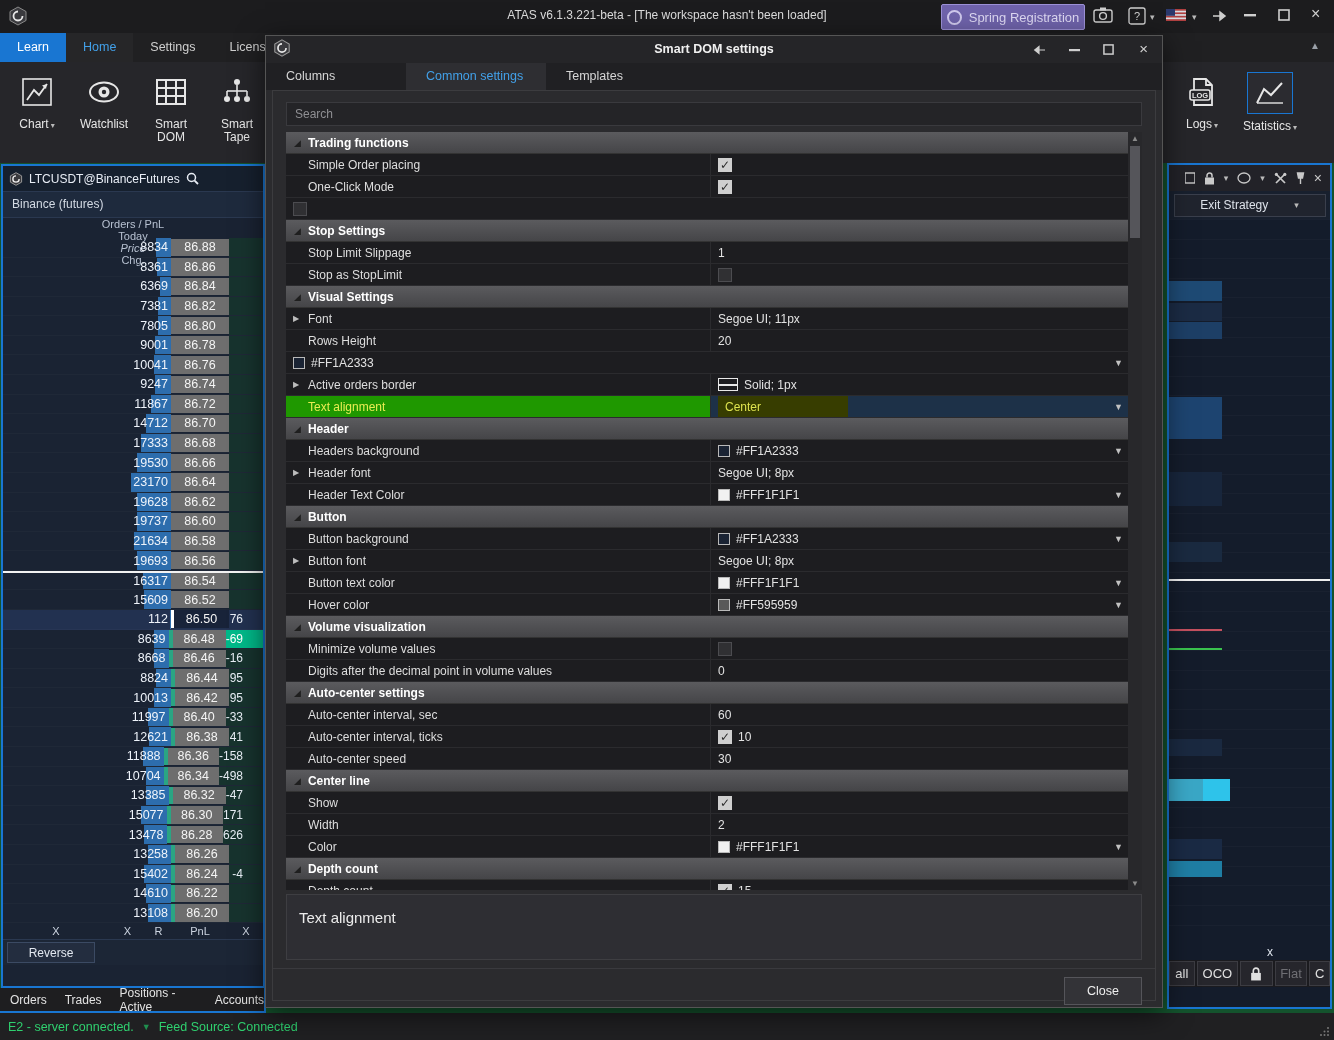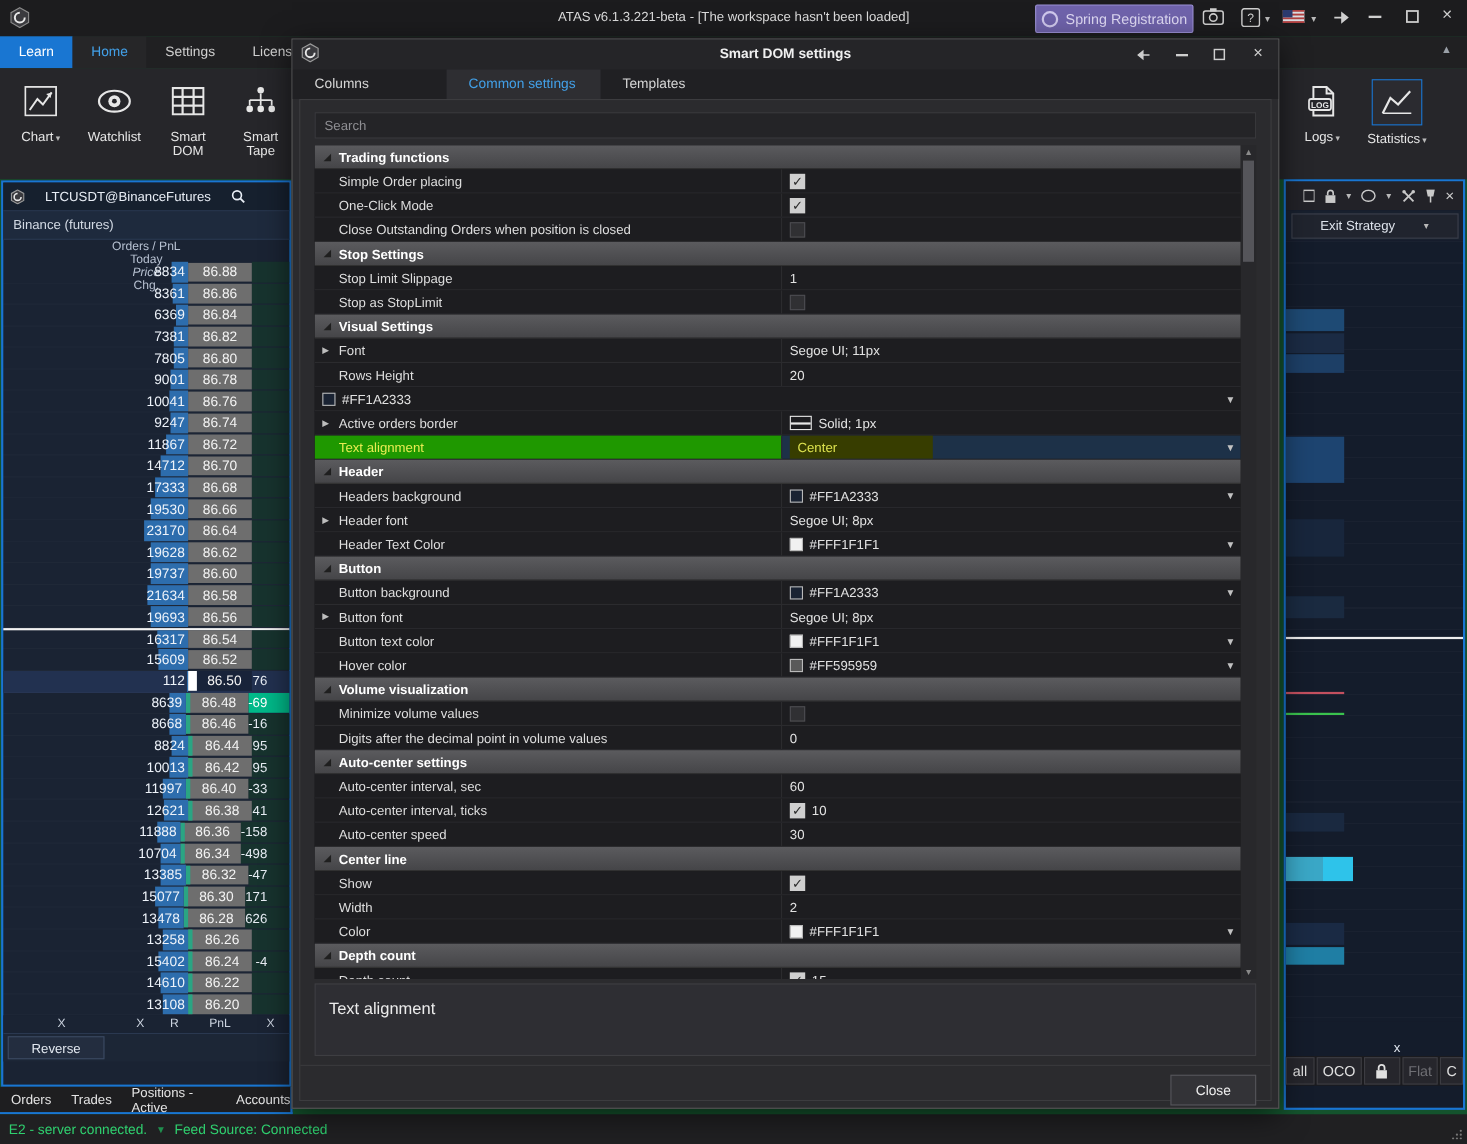--- a/index.html
+++ b/index.html
@@ -25,37 +25,37 @@
   .rtab.accent{color:#42a0e8;background:#262628;}
   #ribbon-collapse{position:absolute;right:14px;top:40px;color:#9aa0a8;font-size:10px;}
   #ribbon-body{left:0;top:62px;width:1334px;height:101px;background:#26262a;}
   .tool{position:absolute;top:10px;text-align:center;color:#e6e6e6;font-size:12px;line-height:13px;}
   .tool .ibox{margin:0 auto 6px auto;display:flex;align-items:center;justify-content:center;width:44px;height:40px;}
   .tool .ibox.sel{border:1px solid #1976d2;background:#2b2b30;}
   .tool .cap .dd{font-size:8px;margin-left:2px;}
 
   
   #dom-panel{left:1px;top:164px;width:264px;height:824px;background:#1a2333;border:2px solid #1976d2;box-sizing:border-box;}
-  #dom-title{position:relative;height:25px;background:#16202e;display:flex;align-items:center;gap:18px;padding-left:6px;color:#e8edf5;font-size:12px;}
+  #dom-title{position:relative;height:25px;background:#16202e;display:flex;align-items:center;gap:6px;padding-left:6px;color:#e8edf5;font-size:12px;}
   #dom-sub{height:25px;line-height:25px;background:#1e2a3d;border-top:1px solid #2a3850;border-bottom:1px solid #2a3850;
       padding-left:9px;color:#d3dae4;font-size:12px;}
   #dom-cols{height:20px;display:flex;color:#b7c1d1;font-size:11px;align-items:center;flex-direction:column;}
   #dom-cols .c{text-align:center;}
   #dom-rows{position:relative;}
   .dom-row{display:flex;height:19.58px;box-sizing:border-box;border-bottom:1px solid rgba(255,255,255,0.025);position:relative;}
   .dom-row.center-line{border-top:2px solid #f2f2f2;}
   .dom-row.current{background:#223150;}
   .cell-orders{width:106px;}
   .cell-today{width:62px;position:relative;}
   .cell-today .bar{position:absolute;right:0;top:0;bottom:0;background:#2d6dad;}
   .cell-today .tv{position:absolute;right:3px;top:50%;transform:translateY(-50%);color:#eef3fa;font-size:12.5px;z-index:1;}
   .cell-price{width:58px;padding:0.5px 0;box-sizing:border-box;}
   .cell-price .pbox{height:100%;background:#6e6e6e;color:#f4f4f4;display:flex;align-items:center;justify-content:center;font-size:12.5px;}
   .dom-row.bid .pbox{border-left:4px solid #2aa583;}
-  .dom-row.current .pbox{background:rgba(0,0,0,0.28);border-left:8px solid #ffffff;}
+  .dom-row.current .pbox{background:rgba(0,0,0,0.28);border-left:3px solid #ffffff;}
   .cell-chg{flex:1;background:#17332e;color:#e7edf4;font-size:12px;display:flex;align-items:center;justify-content:flex-end;padding-right:20px;box-sizing:border-box;}
   .dom-row.current .cell-chg{background:transparent;}
   .cell-chg.hl{background:#00b989;color:#fff;}
   #dom-footer{height:16px;display:flex;align-items:center;color:#ccd4e0;font-size:11px;background:#1a2333;}
   #dom-footer span{text-align:center;}
   #dom-reverse-row{height:25px;background:#1c2636;border-top:1px solid #2a3850;display:flex;align-items:center;}
   #reverse-btn{margin-left:4px;width:86px;height:19px;background:#232d3f;border:1px solid #3b4a63;color:#e2e8f0;
       font-size:12px;display:flex;align-items:center;justify-content:center;}
 
   #dom-tabs{left:0;top:988px;width:266px;height:25px;background:#1e1e20;border-bottom:2px solid #1976d2;border-right:2px solid #1976d2;
@@ -827,23 +827,20 @@
           </div>
           <div class="set-row">
             <div class="set-label">
               <span>One-Click Mode</span>
             </div>
             <div class="set-value">
               <span class="cb on">✓</span>
             </div>
           </div>
           <div class="set-row">
-            <div class="set-label">
-              <span>Close Outstanding Orders when position is closed</span>
-            </div>
             <div class="set-value">
               <span class="cb off"></span>
             </div>
           </div>
           <div class="sec-row">
             <span class="tri">◢</span>
             <span>Stop Settings</span>
           </div>
           <div class="set-row">
             <div class="set-label">

